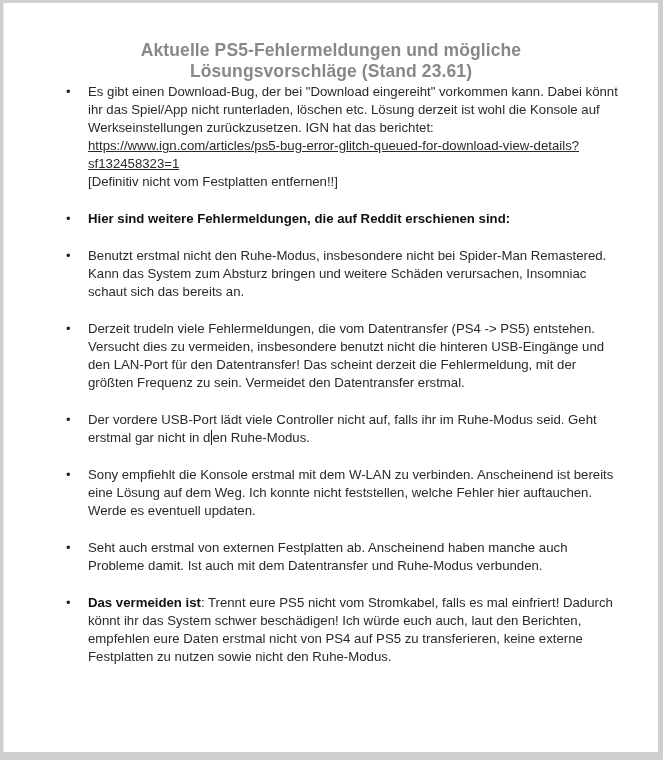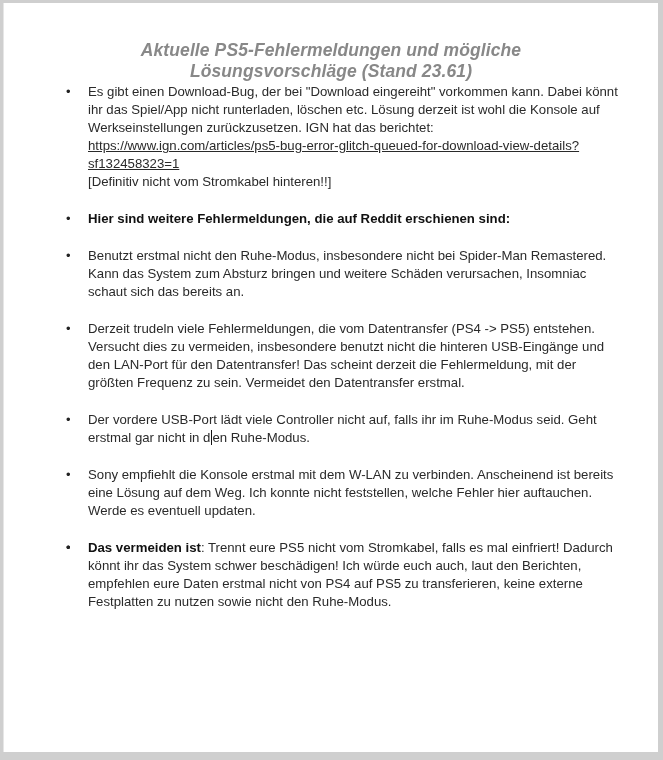--- a/index.html
+++ b/index.html
@@ -20,21 +20,20 @@
     .title {
       position: absolute;
       left: 0; right: 0;
       top: 37px;
       text-align: center;
       color: #888888;
       font-weight: bold;
       font-size: 17.5px;
       line-height: 21px;
       letter-spacing: 0.1px;
-      font-style: italic;
     }
     .title .line { display: block; }
     .list {
       position: absolute;
       left: 60px;
       top: 80px;
       width: 560px;
       margin: 0; padding: 0;
       list-style: none;
       color: #2a2a2a;
@@ -69,21 +68,21 @@
 <div class="page">
   <div class="title">
     <span class="line">Aktuelle PS5-Fehlermeldungen und mögliche</span>
     <span class="line">Lösungsvorschläge (Stand 23.61)</span>
   </div>
 
   <ul class="list">
     <li class="item gap1">
       <span class="bullet">•</span>
       <span>Es gibt einen Download-Bug, der bei "Download eingereiht" vorkommen kann. Dabei könnt ihr das Spiel/App nicht runterladen, löschen etc. Lösung derzeit ist wohl die Konsole auf Werkseinstellungen zurückzusetzen. IGN hat das berichtet: </span><a class="link">https://www.ign.com/articles/ps5-bug-error-glitch-queued-for-download-view-details?sf132458323=1</a><br>
-      <span>[Definitiv nicht vom Stromkabel hinteren!!]</span>
+      <span>[Definitiv nicht vom Festplatten entfernen!!]</span>
     </li>
     <li class="item gap1">
       <span class="bullet">•</span>
       <span class="b">Hier sind weitere Fehlermeldungen, die auf Reddit erschienen sind:</span>
     </li>
     <li class="item gap1">
       <span class="bullet">•</span>
       <span>Benutzt erstmal nicht den Ruhe-Modus, insbesondere nicht bei Spider-Man Remastered. Kann das System zum Absturz bringen und weitere Schäden verursachen, Insomniac schaut sich das bereits an.</span>
     </li>
     <li class="item gap1">
@@ -93,19 +92,20 @@
     <li class="item gap1">
       <span class="bullet">•</span>
       <span>Der vordere USB-Port lädt viele Controller nicht auf, falls ihr im Ruhe-Modus seid. Geht erstmal gar nicht in d</span><span class="cursor"></span><span>en Ruhe-Modus.</span>
     </li>
     <li class="item gap1">
       <span class="bullet">•</span>
       <span>Sony empfiehlt die Konsole erstmal mit dem W-LAN zu verbinden. Anscheinend ist bereits eine Lösung auf dem Weg. Ich konnte nicht feststellen, welche Fehler hier auftauchen. Werde es eventuell updaten.</span>
     </li>
     <li class="item gap1">
       <span class="bullet">•</span>
+      <span>Seht auch erstmal von externen Festplatten ab. Anscheinend haben manche auch Probleme damit. Ist auch mit dem Datentransfer und Ruhe-Modus verbunden.</span>
     </li>
     <li class="item">
       <span class="bullet">•</span>
       <span class="b">Das vermeiden ist</span><span>: Trennt eure PS5 nicht vom Stromkabel, falls es mal einfriert! Dadurch könnt ihr das System schwer beschädigen! Ich würde euch auch, laut den Berichten, empfehlen eure Daten erstmal nicht von PS4 auf PS5 zu transferieren, keine externe Festplatten zu nutzen sowie nicht den Ruhe-Modus.</span>
     </li>
   </ul>
 </div>
 
 </body></html>

